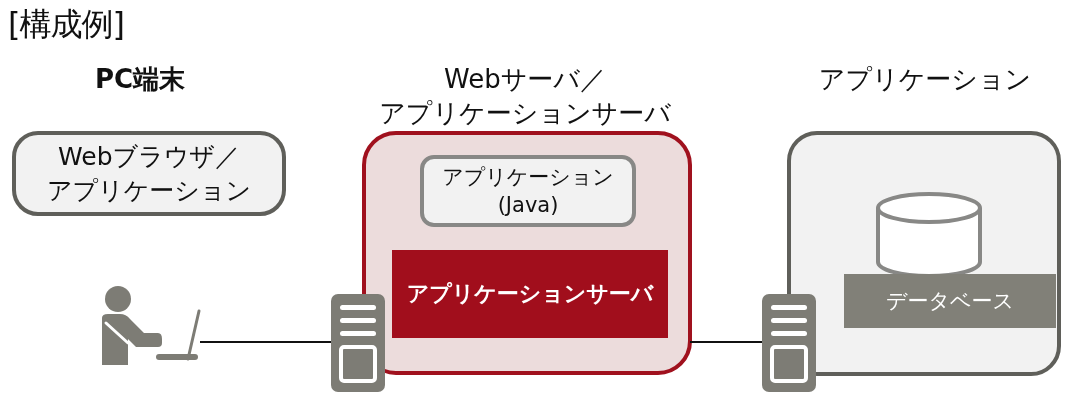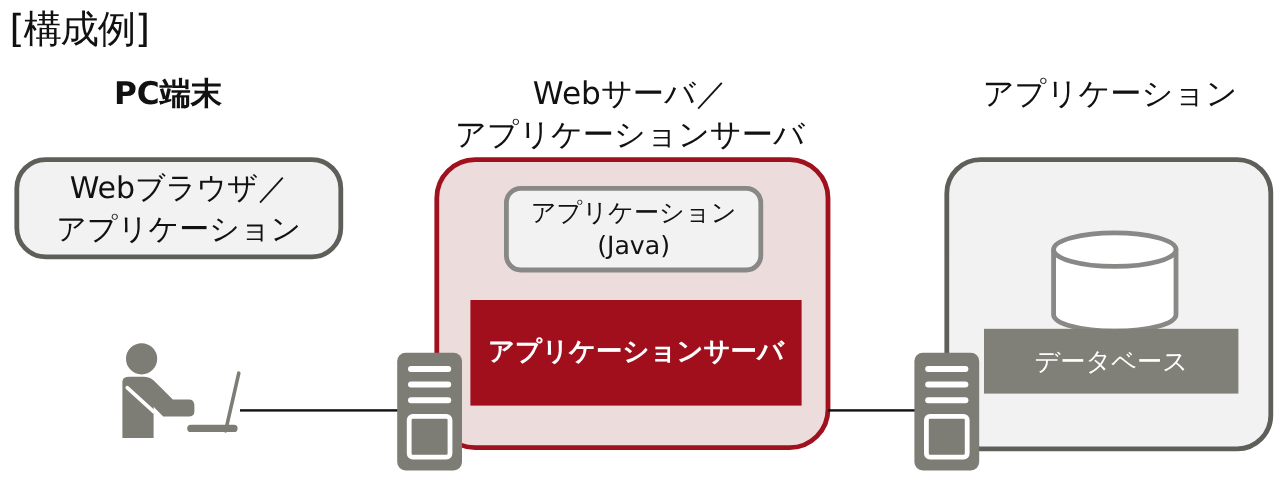--- a/index.html
+++ b/index.html
@@ -68,20 +68,20 @@
 
 <div class="abs line" style="left:690px; top:341px; width:74px;"></div>
 
 <div class="abs col-label" style="left:800px; top:62px; width:250px;">アプリケーション</div>
 <div class="abs box-gray" style="left:787px; top:131px; width:274px; height:245px; border-radius:30px;"></div>
 
 <svg class="abs" style="left:874px; top:190px;" width="110" height="90" viewBox="0 0 110 90">
   <path d="M4 18 L4 72 A51 14 0 0 0 106 72 L106 18" fill="#fff" stroke="#888886" stroke-width="4"></path>
   <ellipse cx="55" cy="18" rx="51" ry="14" fill="#fff" stroke="#888886" stroke-width="4"></ellipse>
 </svg>
-<div class="abs db-label" style="left:820px; top:274px; width:212px; height:54px;">データベース</div>
+<div class="abs db-label" style="left:844px; top:274px; width:212px; height:54px;">データベース</div>
 
 <div class="abs server" style="left:762px; top:294px; width:54px; height:98px;">
   <div class="bar" style="top:11px;"></div>
   <div class="bar" style="top:24px;"></div>
   <div class="bar" style="top:37px;"></div>
   <div class="win"></div>
 </div>
 
 </body></html>

